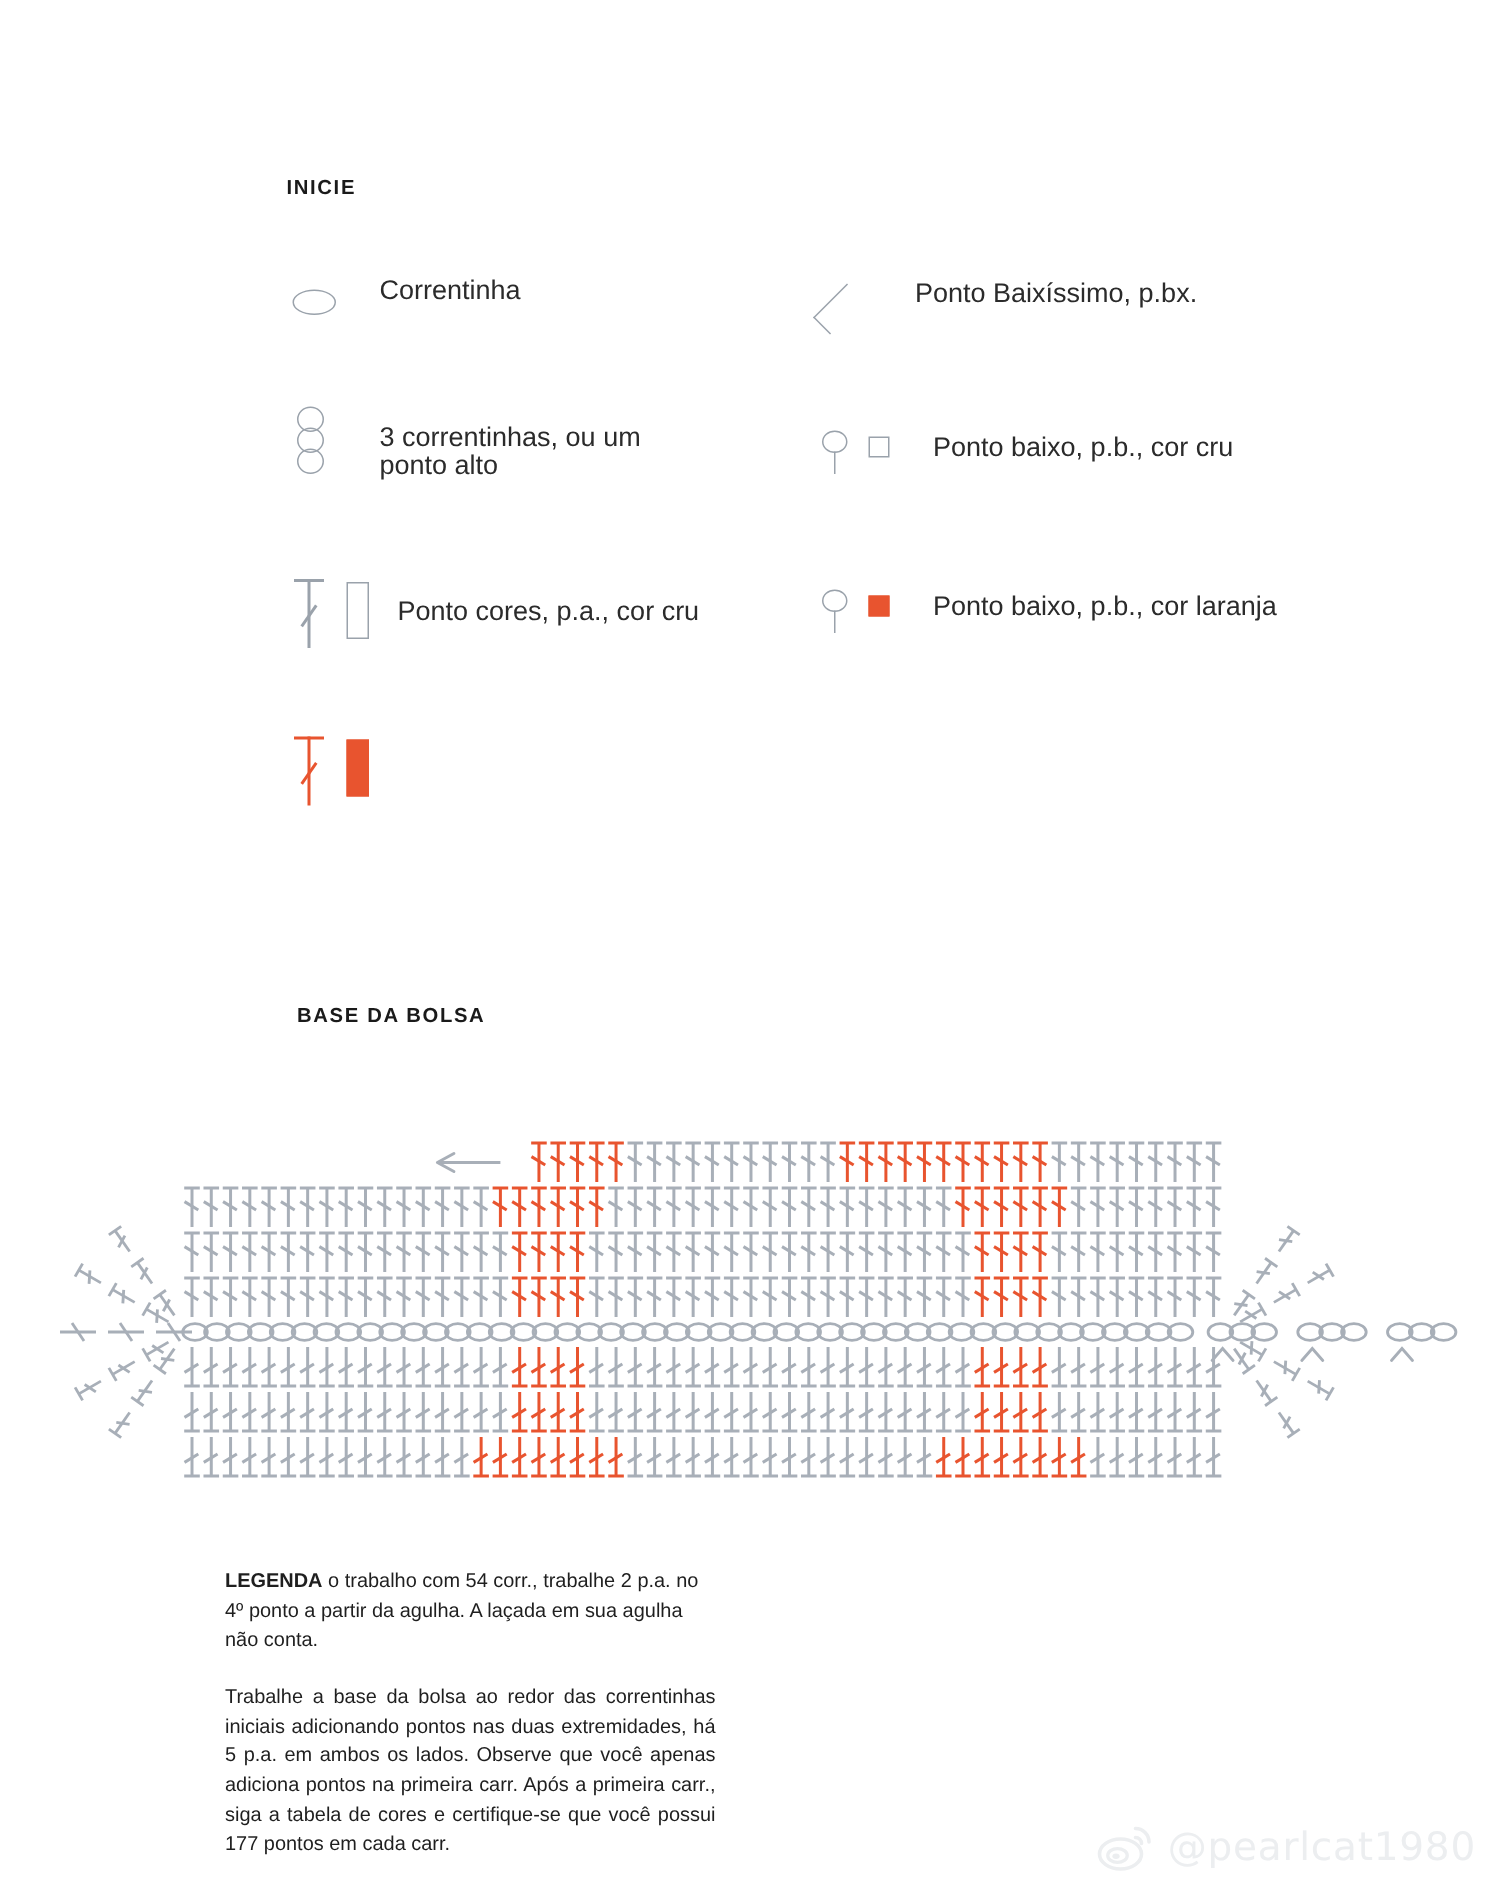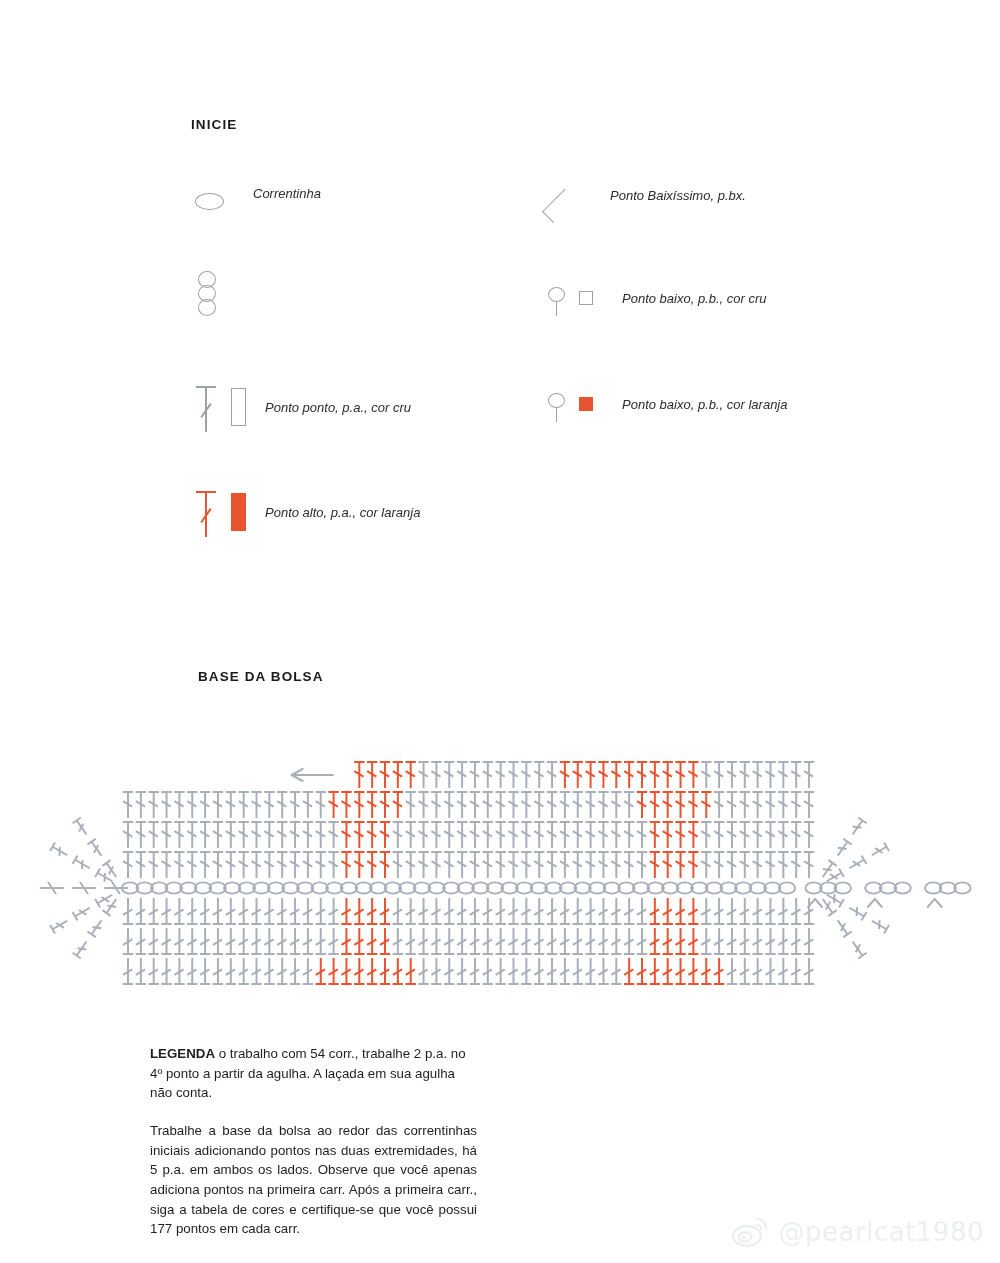--- a/index.html
+++ b/index.html
@@ -36,26 +36,25 @@
     align-items: flex-start;
   }
   .legend-sym {
     position: relative;
     flex: 0 0 auto;
     width: 62px;
     height: 46px;
   }
   .legend-sym.wide { width: 74px; }
   .legend-text {
-    font-size: 13px;
+    font-size: 18px;
     line-height: 19px;
     color: #2b2b2b;
     padding-top: 2px;
     max-width: 230px;
-    font-style: italic;
   }
   .legend-text.narrow { max-width: 196px; }
 
   
   .col-l { left: 191px; }
   .col-r { left: 548px; }
 
   
   .sym-oval {
     position: absolute;
@@ -153,46 +152,46 @@
   </div>
   <div class="legend-text">Correntinha</div>
 </div>
 
 <div class="legend-row col-l" style="top:270px;">
   <div class="legend-sym">
     <span class="sym-oval" style="left:7px; top:1px;  width:18px; height:17px;"></span>
     <span class="sym-oval" style="left:7px; top:15px; width:18px; height:17px;"></span>
     <span class="sym-oval" style="left:7px; top:29px; width:18px; height:17px;"></span>
   </div>
+  <div class="legend-text narrow" style="padding-top:12px;">3 correntinhas, ou um ponto alto</div>
 </div>
 
 <div class="legend-row col-l" style="top:384px;">
   <div class="legend-sym wide">
 
     <span class="sym-line" style="left:14px; top:2px;  width:1.8px; height:46px;"></span>
 
     <span class="sym-line" style="left:5px;  top:2px;  width:20px; height:1.8px;"></span>
 
     <span class="sym-line" style="left:14px; top:18px; width:1.8px; height:17px;
           transform:rotate(35deg); transform-origin:center;"></span>
 
     <span class="sym-box" style="left:40px; top:4px; width:15px; height:38px;"></span>
   </div>
-  <div class="legend-text" style="padding-top:14px;">Ponto ponto, p.a., cor cru</div>
+  <div class="legend-text" style="padding-top:14px;">Ponto cores, p.a., cor cru</div>
 </div>
 
 <div class="legend-row col-l" style="top:489px;">
   <div class="legend-sym wide">
     <span class="sym-line orange" style="left:14px; top:2px;  width:1.8px; height:46px;"></span>
     <span class="sym-line orange" style="left:5px;  top:2px;  width:20px; height:1.8px;"></span>
     <span class="sym-line orange" style="left:14px; top:18px; width:1.8px; height:17px;
           transform:rotate(35deg); transform-origin:center;"></span>
     <span class="sym-box filled" style="left:40px; top:4px; width:15px; height:38px;"></span>
   </div>
-  <div class="legend-text" style="padding-top:14px;">Ponto alto, p.a., cor laranja</div>
 </div>
 
 <div class="legend-row col-r" style="top:182px;">
   <div class="legend-sym">
     <span class="sym-chev" style="left:3px; top:8px;"></span>
   </div>
   <div class="legend-text" style="padding-top:4px;">Ponto Baixíssimo, p.bx.</div>
 </div>
 
 <div class="legend-row col-r" style="top:285px;">

